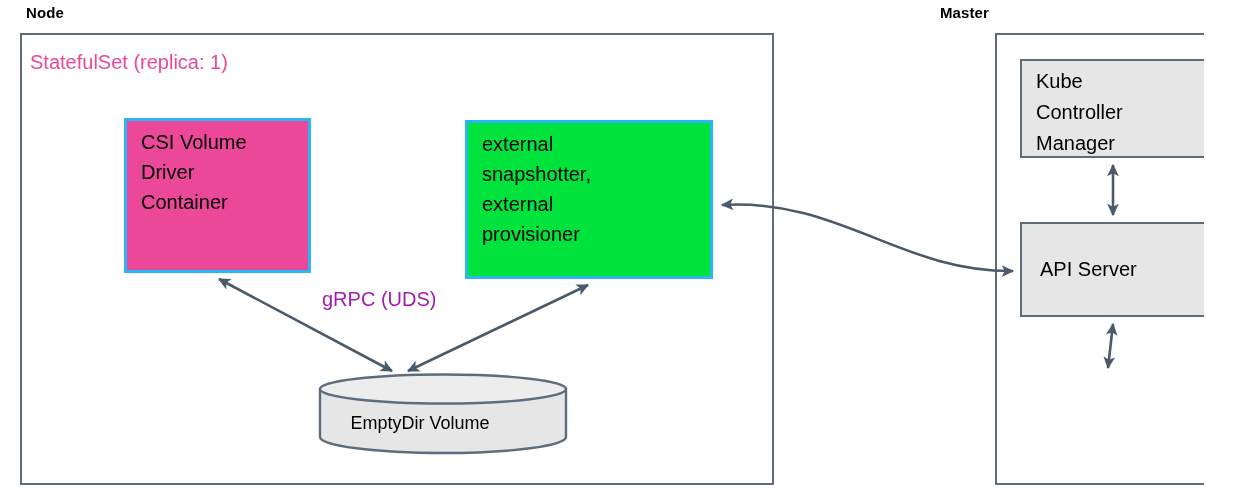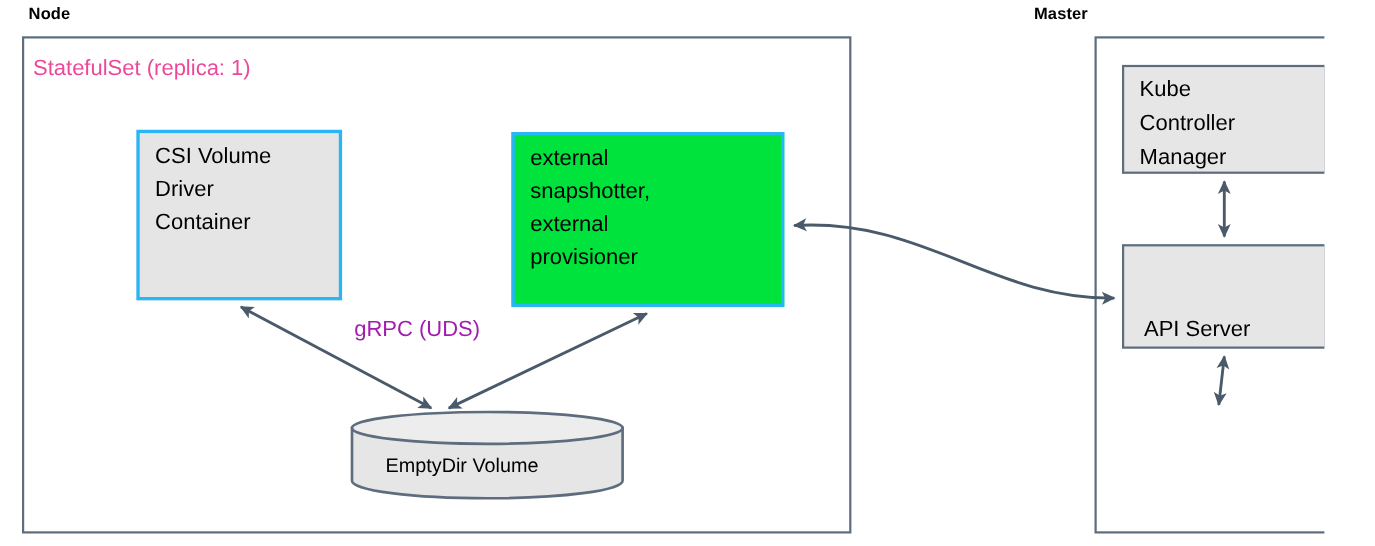--- a/index.html
+++ b/index.html
@@ -52,40 +52,40 @@
     display: block;
     padding: 6px 14px 0 14px;
   }
   .proc-box .proc-text {
     font-size: 20px;
     line-height: 30px;
     color: #000000;
     display: block;
     white-space: pre-line;
   }
-  .proc-orange { background: #e5e5e5; }
+  .proc-orange { background: #ec4899; }
   .proc-green  { background: #00e23c; }
 
   
   .grey-box {
     box-sizing: border-box;
     border: 2px solid #5d6d7e;
     background: #e6e6e6;
     padding: 5px 14px 0 14px;
   }
   .grey-box .grey-text {
     font-size: 20px;
     line-height: 31px;
     color: #000000;
     display: block;
     white-space: pre-line;
   }
   .grey-box.centered {
     display: flex;
-    align-items: flex-end;
+    align-items: center;
     padding: 0 0 0 18px;
   }
 
   
   .cyl { position: absolute; padding-left: 46px; }
   .cyl svg { display: block; overflow: visible; }
   .cyl-label {
     position: absolute;
     left: 0; right: 0;
     text-align: center;

